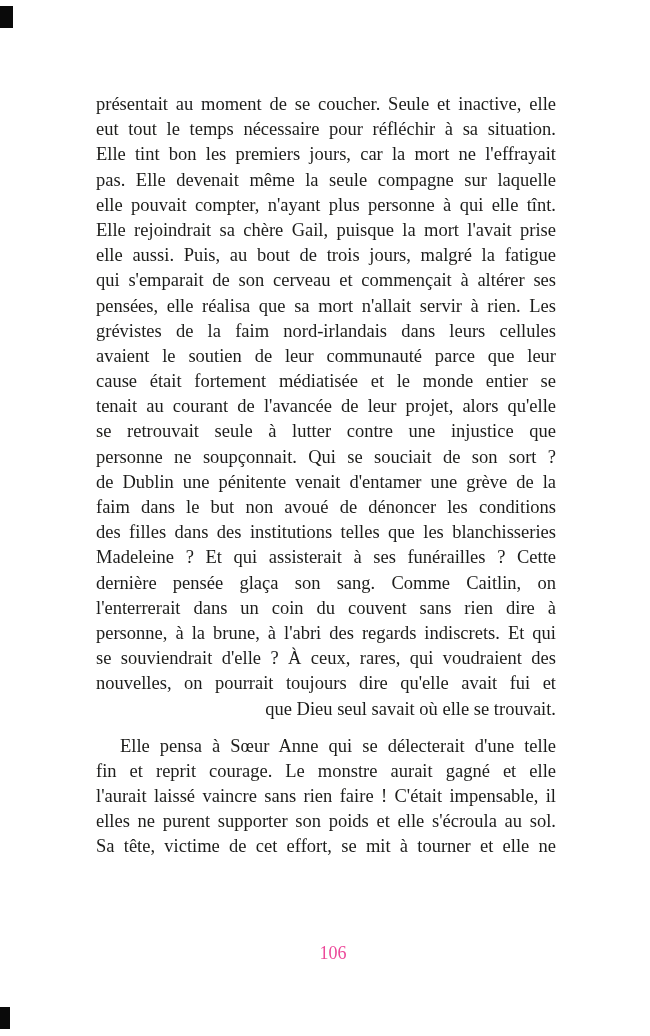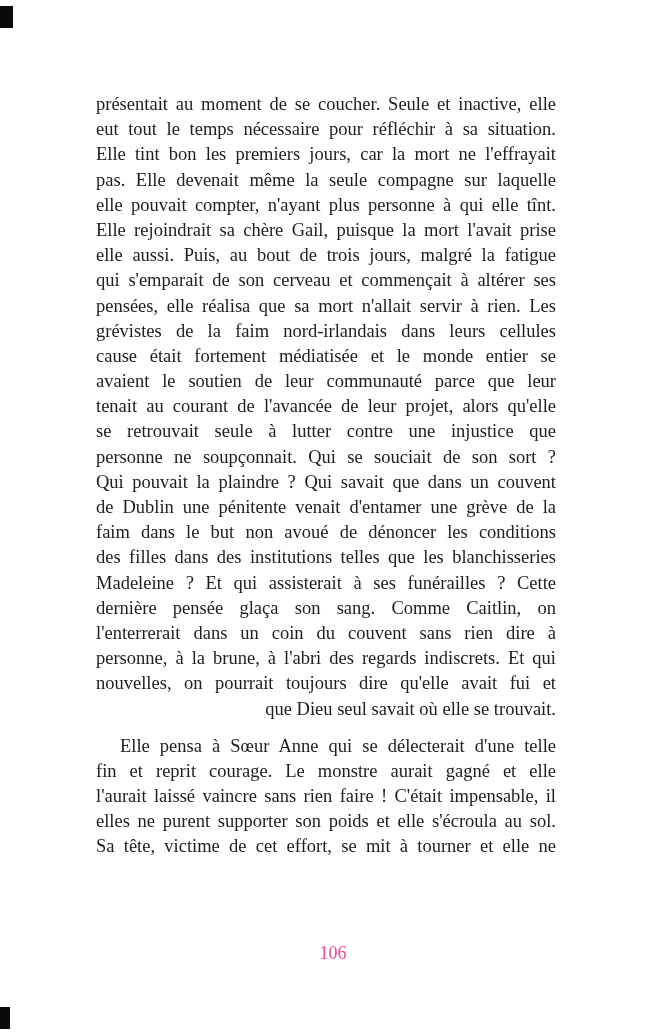--- a/index.html
+++ b/index.html
@@ -78,33 +78,33 @@
         <div class="line justify">présentait au moment de se coucher. Seule et inactive, elle</div>
         <div class="line justify">eut tout le temps nécessaire pour réfléchir à sa situation.</div>
         <div class="line justify">Elle tint bon les premiers jours, car la mort ne l'effrayait</div>
         <div class="line justify">pas. Elle devenait même la seule compagne sur laquelle</div>
         <div class="line justify">elle pouvait compter, n'ayant plus personne à qui elle tînt.</div>
         <div class="line justify">Elle rejoindrait sa chère Gail, puisque la mort l'avait prise</div>
         <div class="line justify">elle aussi. Puis, au bout de trois jours, malgré la fatigue</div>
         <div class="line justify">qui s'emparait de son cerveau et commençait à altérer ses</div>
         <div class="line justify">pensées, elle réalisa que sa mort n'allait servir à rien. Les</div>
         <div class="line justify">grévistes de la faim nord-irlandais dans leurs cellules</div>
+        <div class="line justify">avaient le soutien de leur communauté parce que leur</div>
         <div class="line justify">cause était fortement médiatisée et le monde entier se</div>
-        <div class="line justify">avaient le soutien de leur communauté parce que leur</div>
         <div class="line justify">tenait au courant de l'avancée de leur projet, alors qu'elle</div>
         <div class="line justify">se retrouvait seule à lutter contre une injustice que</div>
         <div class="line justify">personne ne soupçonnait. Qui se souciait de son sort ?</div>
-        <div class="line justify">Qui pouvait la plaindre ? Qui savait que dans un couvent</div>
         <div class="line justify">de Dublin une pénitente venait d'entamer une grève de la</div>
         <div class="line justify">faim dans le but non avoué de dénoncer les conditions</div>
         <div class="line justify">des filles dans des institutions telles que les blanchisseries</div>
         <div class="line justify">Madeleine ? Et qui assisterait à ses funérailles ? Cette</div>
         <div class="line justify">dernière pensée glaça son sang. Comme Caitlin, on</div>
         <div class="line justify">l'enterrerait dans un coin du couvent sans rien dire à</div>
         <div class="line justify">personne, à la brune, à l'abri des regards indiscrets. Et qui</div>
+        <div class="line justify">se souviendrait d'elle ? À ceux, rares, qui voudraient des</div>
         <div class="line justify">nouvelles, on pourrait toujours dire qu'elle avait fui et</div>
         <div class="line plain">que Dieu seul savait où elle se trouvait.</div>
       </div>
       <div class="para">
         <div class="line justify indent">Elle pensa à Sœur Anne qui se délecterait d'une telle</div>
         <div class="line justify">fin et reprit courage. Le monstre aurait gagné et elle</div>
         <div class="line justify">l'aurait laissé vaincre sans rien faire ! C'était impensable, il</div>
         <div class="line justify">elles ne purent supporter son poids et elle s'écroula au sol.</div>
         <div class="line justify">Sa tête, victime de cet effort, se mit à tourner et elle ne</div>
       </div>

